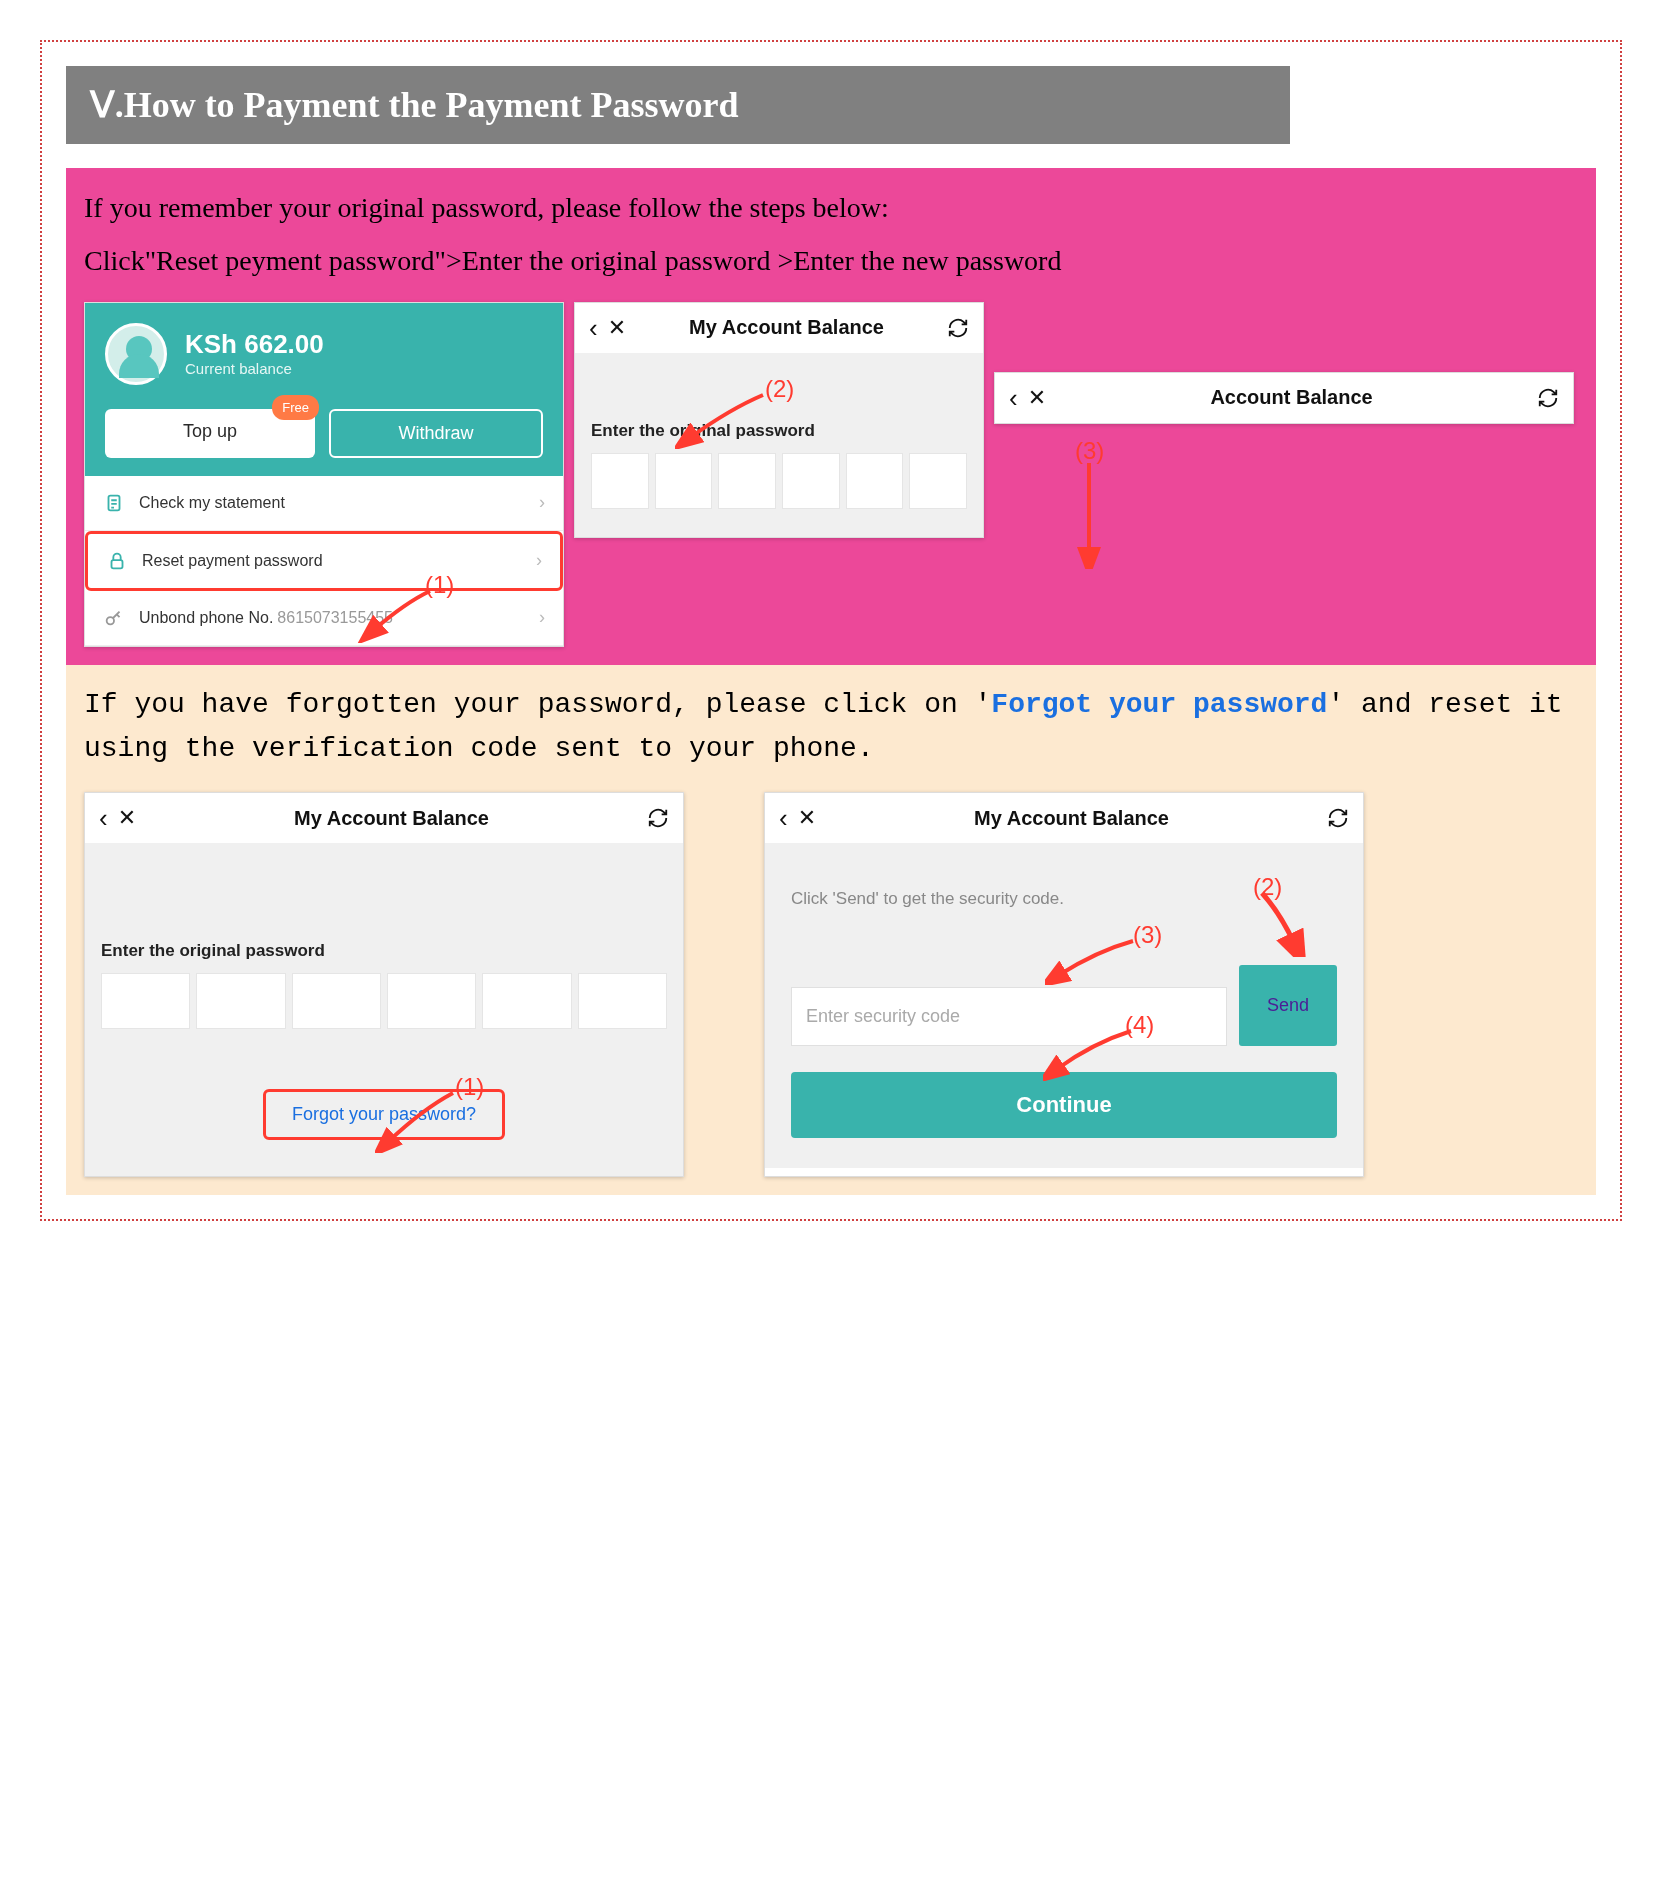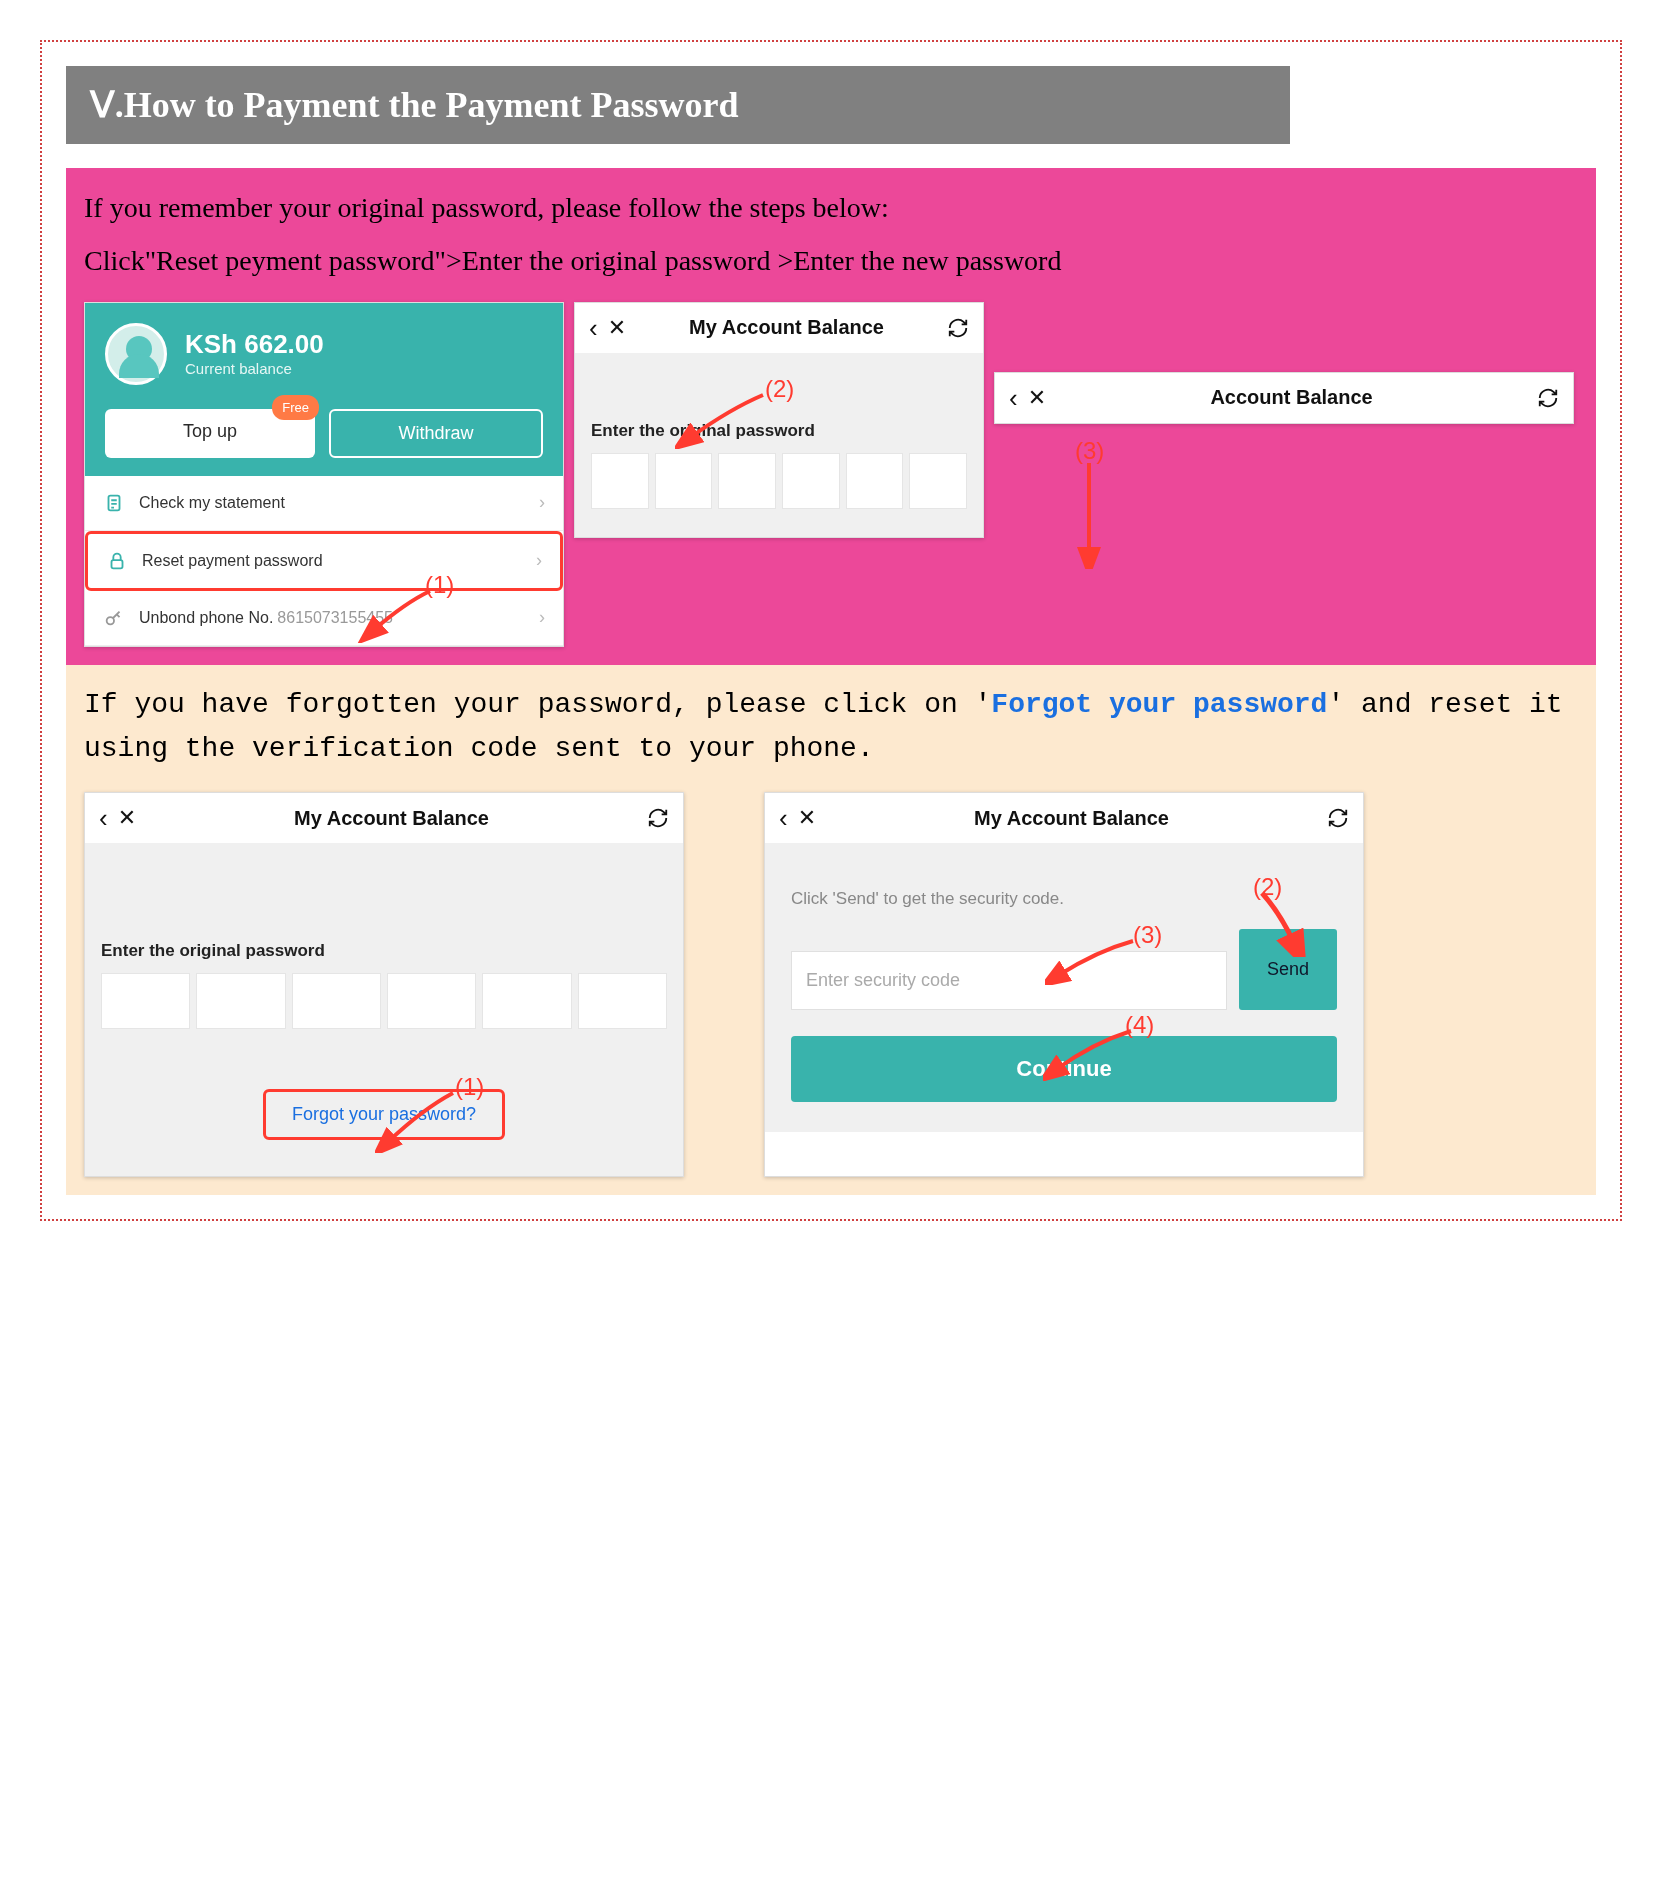--- a/index.html
+++ b/index.html
@@ -258,25 +258,26 @@
   .security-input {
     flex: 1;
     background: #fff;
     border: 1px solid #e0e0e0;
     padding: 18px 14px;
     color: #aaa;
     font-size: 18px;
   }
   .send-btn {
     background: #39b3ac;
-    color: #0f172a;
+    color: #4c1d95;
     padding: 30px 28px;
     font-size: 18px;
     font-weight: 500;
     border-radius: 3px;
+    margin-top: 36px;
   }
   
   .anno {
     position: absolute;
     color: #ff3b30;
     font-size: 24px;
     font-family: -apple-system, Helvetica, Arial, sans-serif;
     pointer-events: none;
   }
   .arrow-svg {

